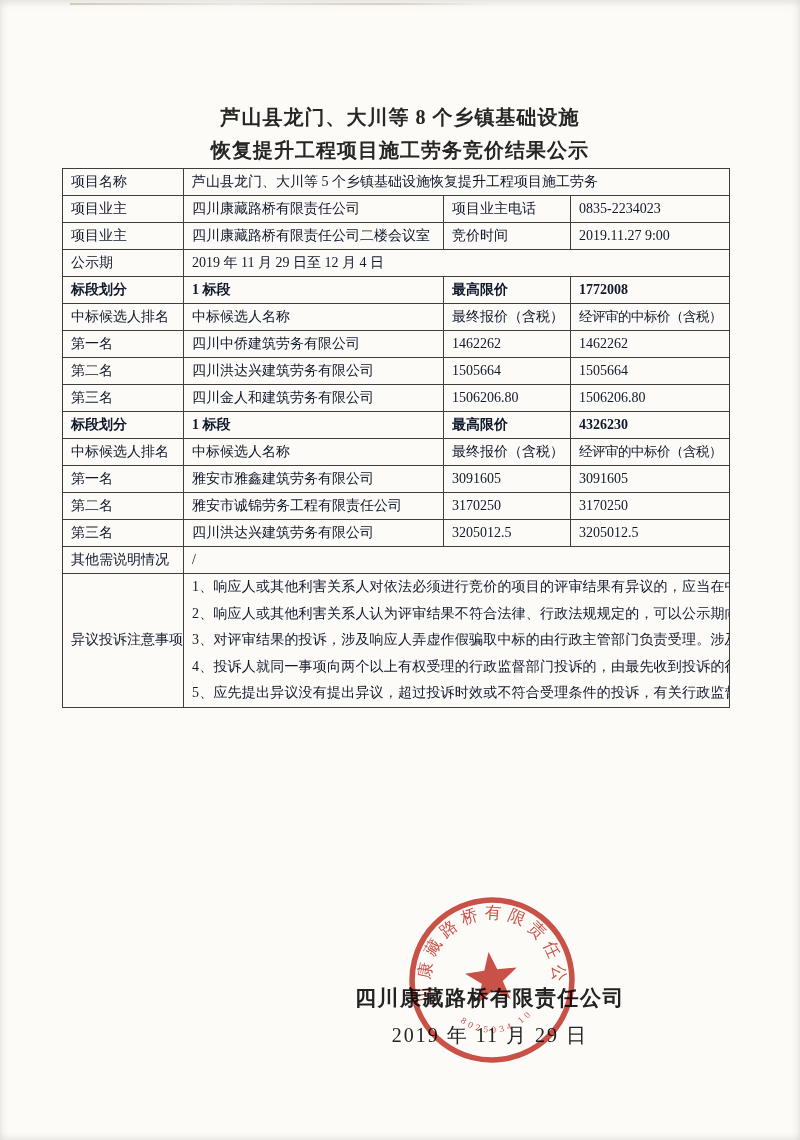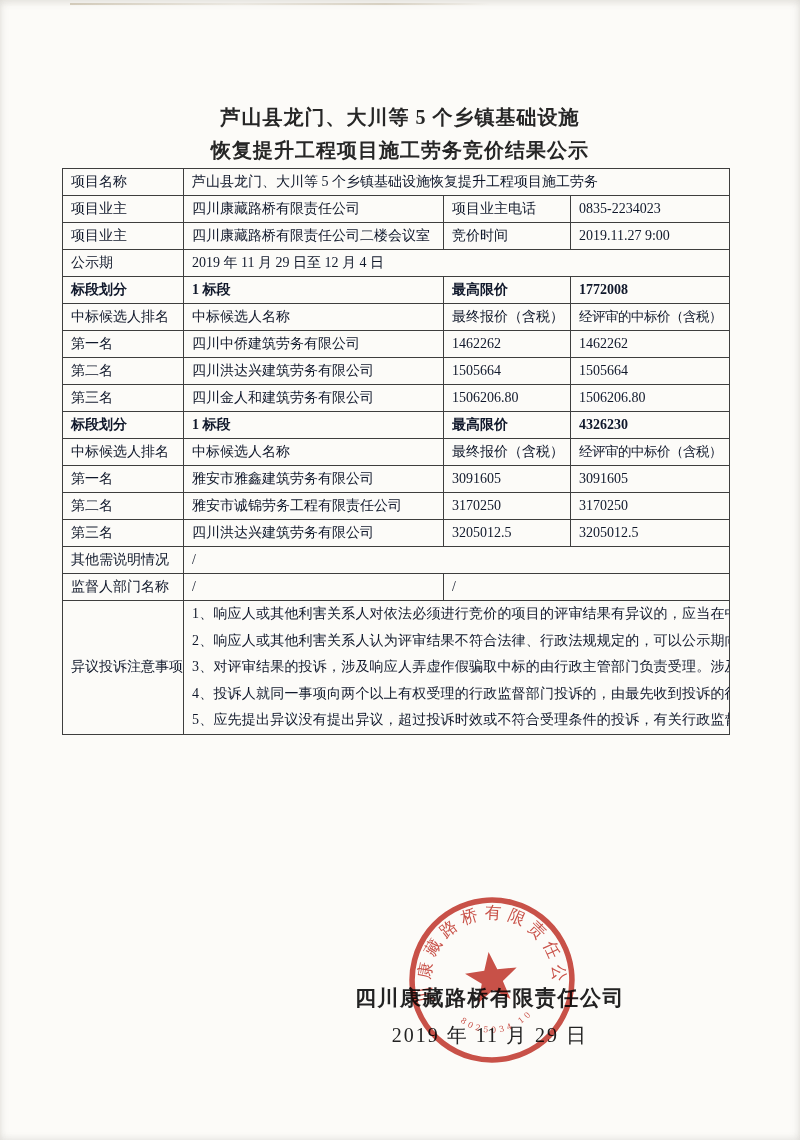--- a/index.html
+++ b/index.html
@@ -62,21 +62,21 @@
     pointer-events:none;
   }
 </style>
 </head>
 <body>
 
 <div class="page">
   <div class="top-edge"></div>
 
   <div class="doc-title">
-    <div>芦山县龙门、大川等 5 个乡镇基础设施</div>
+    <div>芦山县龙门、大川等 8 个乡镇基础设施</div>
     <div>恢复提升工程项目施工劳务竞价结果公示</div>
   </div>
 
   <table class="main">
     <colgroup>
       <col style="width:121px">
         <col style="width:260px">
         <col style="width:127px">
         <col style="width:159px">
     </colgroup>
@@ -160,25 +160,20 @@
       <tr>
         <td>第三名</td>
         <td class="v2">四川洪达兴建筑劳务有限公司</td>
         <td class="ctr">3205012.5</td>
         <td class="ctr">3205012.5</td>
       </tr>
 
       <tr>
         <td>其他需说明情况</td>
         <td class="v2" colspan="3">/</td>
-      </tr>
-      <tr>
-        <td>监督人部门名称</td>
-        <td class="v2">/</td>
-        <td class="numl" colspan="2">/</td>
       </tr>
 
       <tr>
         <td class="notes-label">异议投诉注意事项</td>
         <td class="notes-body" colspan="3">
           <p>1、响应人或其他利害关系人对依法必须进行竞价的项目的评审结果有异议的，应当在中标候选人公示期间提出。采购人应当自收到异议之日起 3 日内作出答复；作出答复前，应当暂停采购活动。</p>
           <p>2、响应人或其他利害关系人认为评审结果不符合法律、行政法规规定的，可以公示期向有关行政监督部门进行投诉。投诉前应当先向谈判人提出异议，异议答复期间不计算在前款规定的期限内。投诉书应当符合《建设工程项目招标投标活动投诉处理办法》规定。</p>
           <p>3、对评审结果的投诉，涉及响应人弄虚作假骗取中标的由行政主管部门负责受理。涉及评审错误或评审无效的由项目审批部门负责受理。</p>
           <p>4、投诉人就同一事项向两个以上有权受理的行政监督部门投诉的，由最先收到投诉的行政监督部门负责处理。</p>
           <p>5、应先提出异议没有提出异议，超过投诉时效或不符合受理条件的投诉，有关行政监督部门不予受理；投诉人故意捏造事实、伪造证明材料或以非法手段取得证明材料进行投诉，给他人造成损失的，依法承担赔偿责任。</p>

